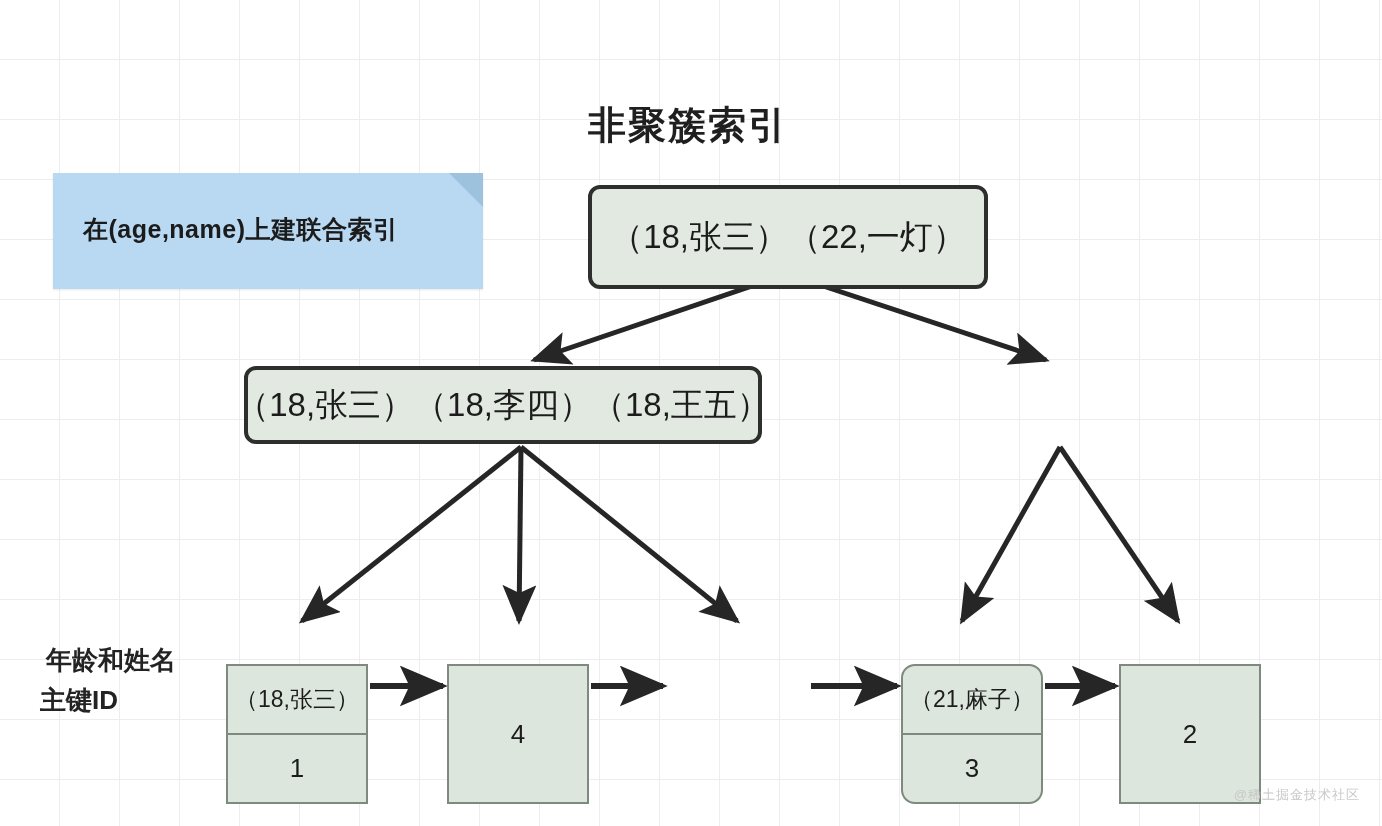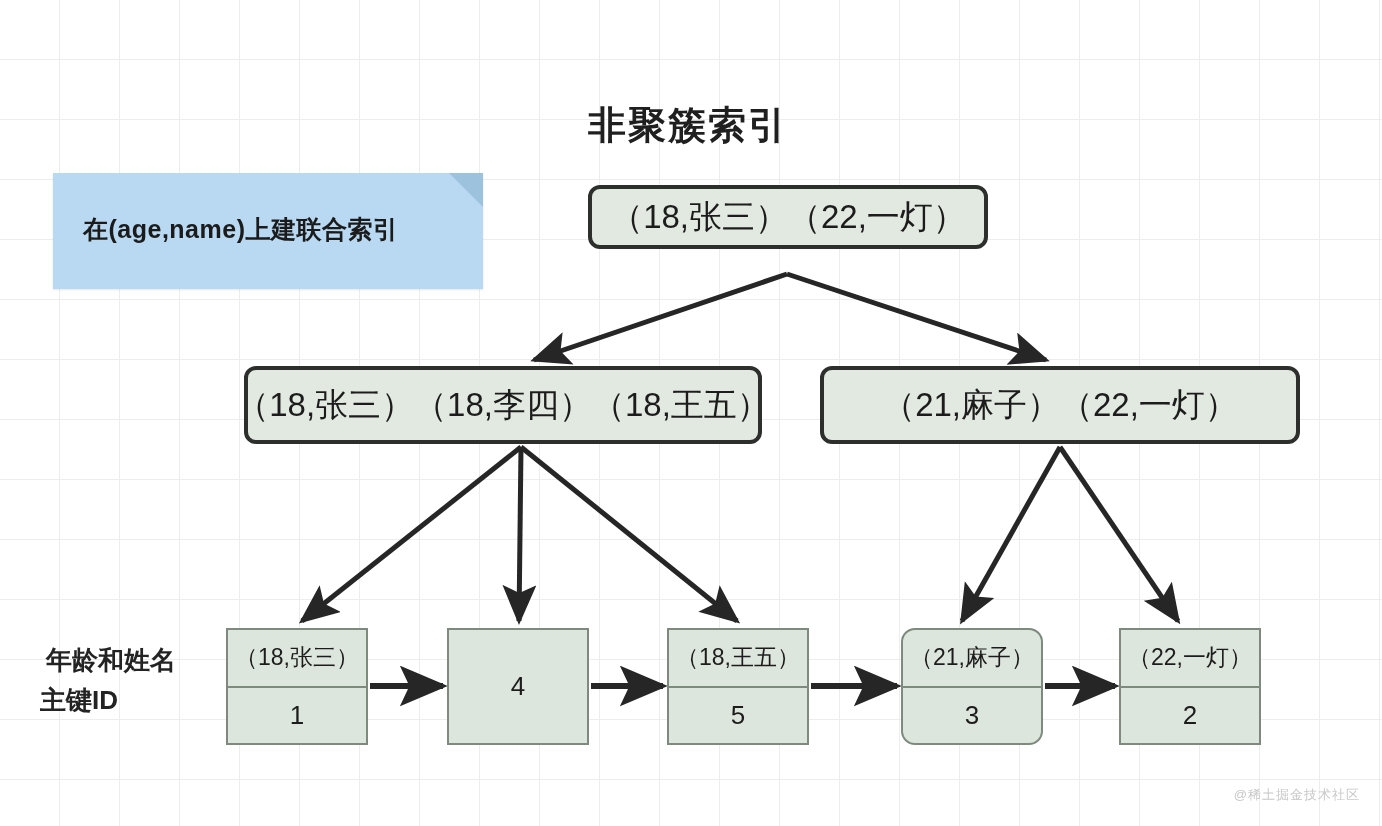--- a/index.html
+++ b/index.html
@@ -79,31 +79,31 @@
     border: 4px solid #2c2f2c;
     border-radius: 12px;
     display: flex;
     align-items: center;
     justify-content: center;
     font-size: 33px;
     letter-spacing: 0px;
     color: #1c1c1c;
     white-space: nowrap;
   }
-  #node-root   { left: 588px;  top: 185px; width: 400px; height: 64px; }
+  #node-root   { left: 588px;  top: 185px; width: 400px; height: 104px; }
   #node-mid-0  { left: 244px;  top: 366px; width: 518px; height: 78px; }
   #node-mid-1  { left: 820px;  top: 366px; width: 480px; height: 78px; }
 
   
   .leaf {
     position: absolute;
     box-sizing: border-box;
     width: 142px;
-    height: 117px;
-    top: 628px;
+    height: 140px;
+    top: 664px;
     background: #dde6dc;
     border: 2px solid #7e8a7e;
     display: flex;
     flex-direction: column;
   }
   .leaf .cell {
     flex: 1 1 50%;
     display: flex;
     align-items: center;
     justify-content: center;
@@ -179,41 +179,33 @@
     <div class="note-text">在(age,name)上建联合索引</div>
   </div>
 
   <div class="tnode" id="node-root">
     <span>（18,张三）（22,一灯）</span>
   </div>
 
   <div class="tnode" id="node-mid-0">
     <span>（18,张三）（18,李四）（18,王五）</span>
   </div>
-  <div class="tnode" id="node-mid-1">
-    <span>（21,麻子）（22,一灯）</span>
-  </div>
 
   <div class="leaf" id="leaf-0">
     <div class="cell key">（18,张三）</div>
     <div class="cell pk">1</div>
   </div>
   <div class="leaf" id="leaf-1">
     <div class="cell pk">4</div>
   </div>
-  <div class="leaf" id="leaf-2">
-    <div class="cell key">（18,王五）</div>
-    <div class="cell pk">5</div>
-  </div>
   <div class="leaf" id="leaf-3">
     <div class="cell key">（21,麻子）</div>
     <div class="cell pk">3</div>
   </div>
   <div class="leaf" id="leaf-4">
-    <div class="cell key">（22,一灯）</div>
     <div class="cell pk">2</div>
   </div>
 
   <div class="row-labels">
     <div class="lbl-1">年龄和姓名</div>
     <div class="lbl-2">主键ID</div>
   </div>
 
   <div class="watermark">@稀土掘金技术社区</div>
 

